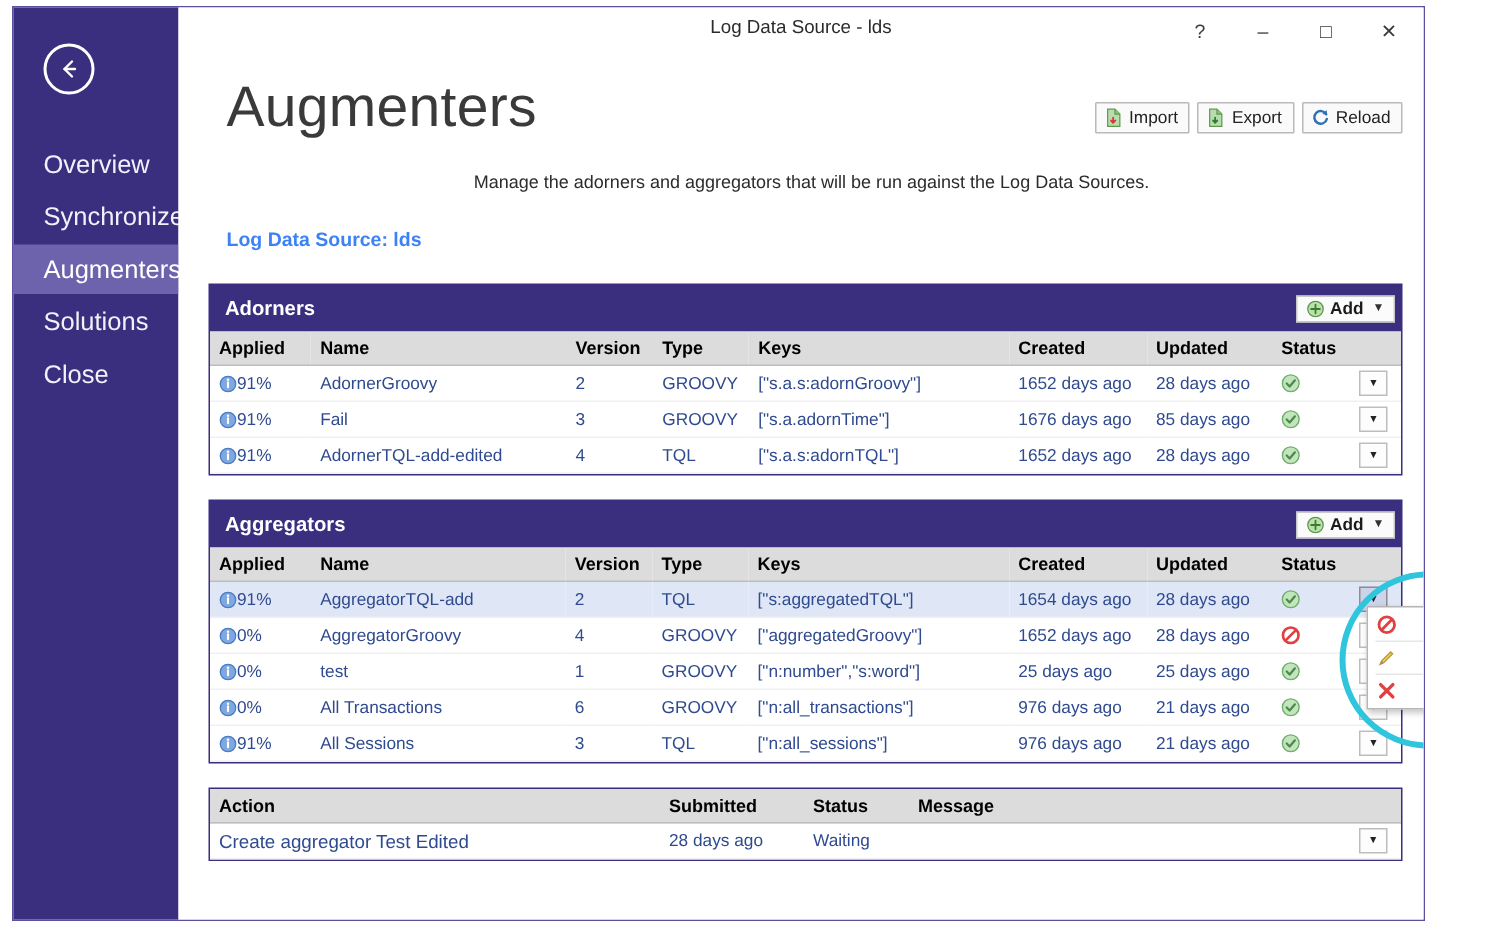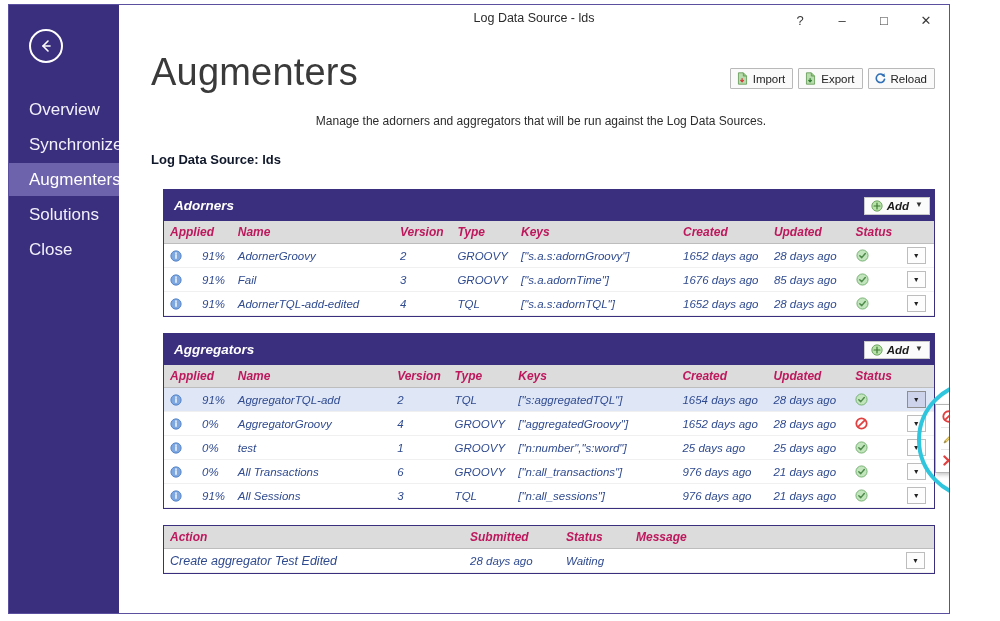--- a/index.html
+++ b/index.html
@@ -80,39 +80,39 @@
     font-size: 38px; font-weight: 300;
     color: #3a3a3a; margin: 8px 0 0 0;
     letter-spacing: .2px;
   }
   .page-desc {
     font-size: 12px; color: #2c2c2c;
     margin-top: 20px;
     text-align: center;
   }
   .subhead {
-    font-size: 13px; font-weight: bold; color: #0f172a;
+    font-size: 13px; font-weight: bold; color: #3b82f6;
     margin-top: 24px;
   }
   .toolbar {
     position: absolute; right: 14px; top: 63px;
     display: flex; gap: 5px;
   }
   .tb-btn {
     display: flex; align-items: center; gap: 4px;
     background: #fafafa;
     border: 1px solid #b9b9b9;
     padding: 3px 7px 3px 5px;
     font-size: 11.5px; color: #222;
     cursor: pointer;
     border-radius: 1px;
   }
 
   
-  .panels { padding: 0 14px 0 44px; margin-top: 22px; font-style: italic; }
+  .panels { padding: 0 14px 0 20px; margin-top: 22px; }
   .panel {
     border: 1px solid #3a2f7e;
     background: #ffffff;
     margin-bottom: 16px;
   }
   .panel-head {
     background: #3a2f7e;
     color: #ffffff;
     height: 31px;
     display: flex; align-items: center;
@@ -129,21 +129,21 @@
     cursor: pointer;
     margin-left: 4px;
   }
   .caret { font-size: 8px; color: #333; margin-left: 2px; }
 
   table.grid { width: 100%; border-collapse: collapse; }
   table.grid thead th {
     background: #dcdcdc;
     border-bottom: 1px solid #bdbdbd;
     text-align: left;
-    font-size: 12px; font-weight: bold; color: #be185d;
+    font-size: 12px; font-weight: bold; color: #000000;
     padding: 4px 6px;
     white-space: nowrap;
   }
   table.grid tbody td {
     font-size: 11.5px;
     color: #2f4a8f;
     padding: 3px 6px;
     border-bottom: 1px solid #f0f0f0;
     white-space: nowrap;
     height: 21px;
@@ -153,21 +153,21 @@
   .c-applied { width: 68px; }
   .c-name    { width: 172px; }
   .c-version { width: 58px; }
   .c-type    { width: 64px; }
   .c-keys    { width: 176px; margin-left: 28px; }
   .c-created { width: 92px; }
   .c-updated { width: 84px; }
   .c-status  { width: 52px; }
   .c-menu    { width: 34px; }
 
-  .applied-cell { display: flex; align-items: flex-end; gap: 20px; }
+  .applied-cell { display: flex; align-items: flex-end; gap: 0; }
 
   .c-action    { width: 300px; margin-top: 32px; }
   .c-submitted { width: 96px; }
   .c-pstatus   { width: 70px; }
   .c-message   { width: auto; }
 
   .menu-btn {
     width: 19px; height: 17px;
     border: 1px solid #bdbdbd;
     background: #fdfdfd;

